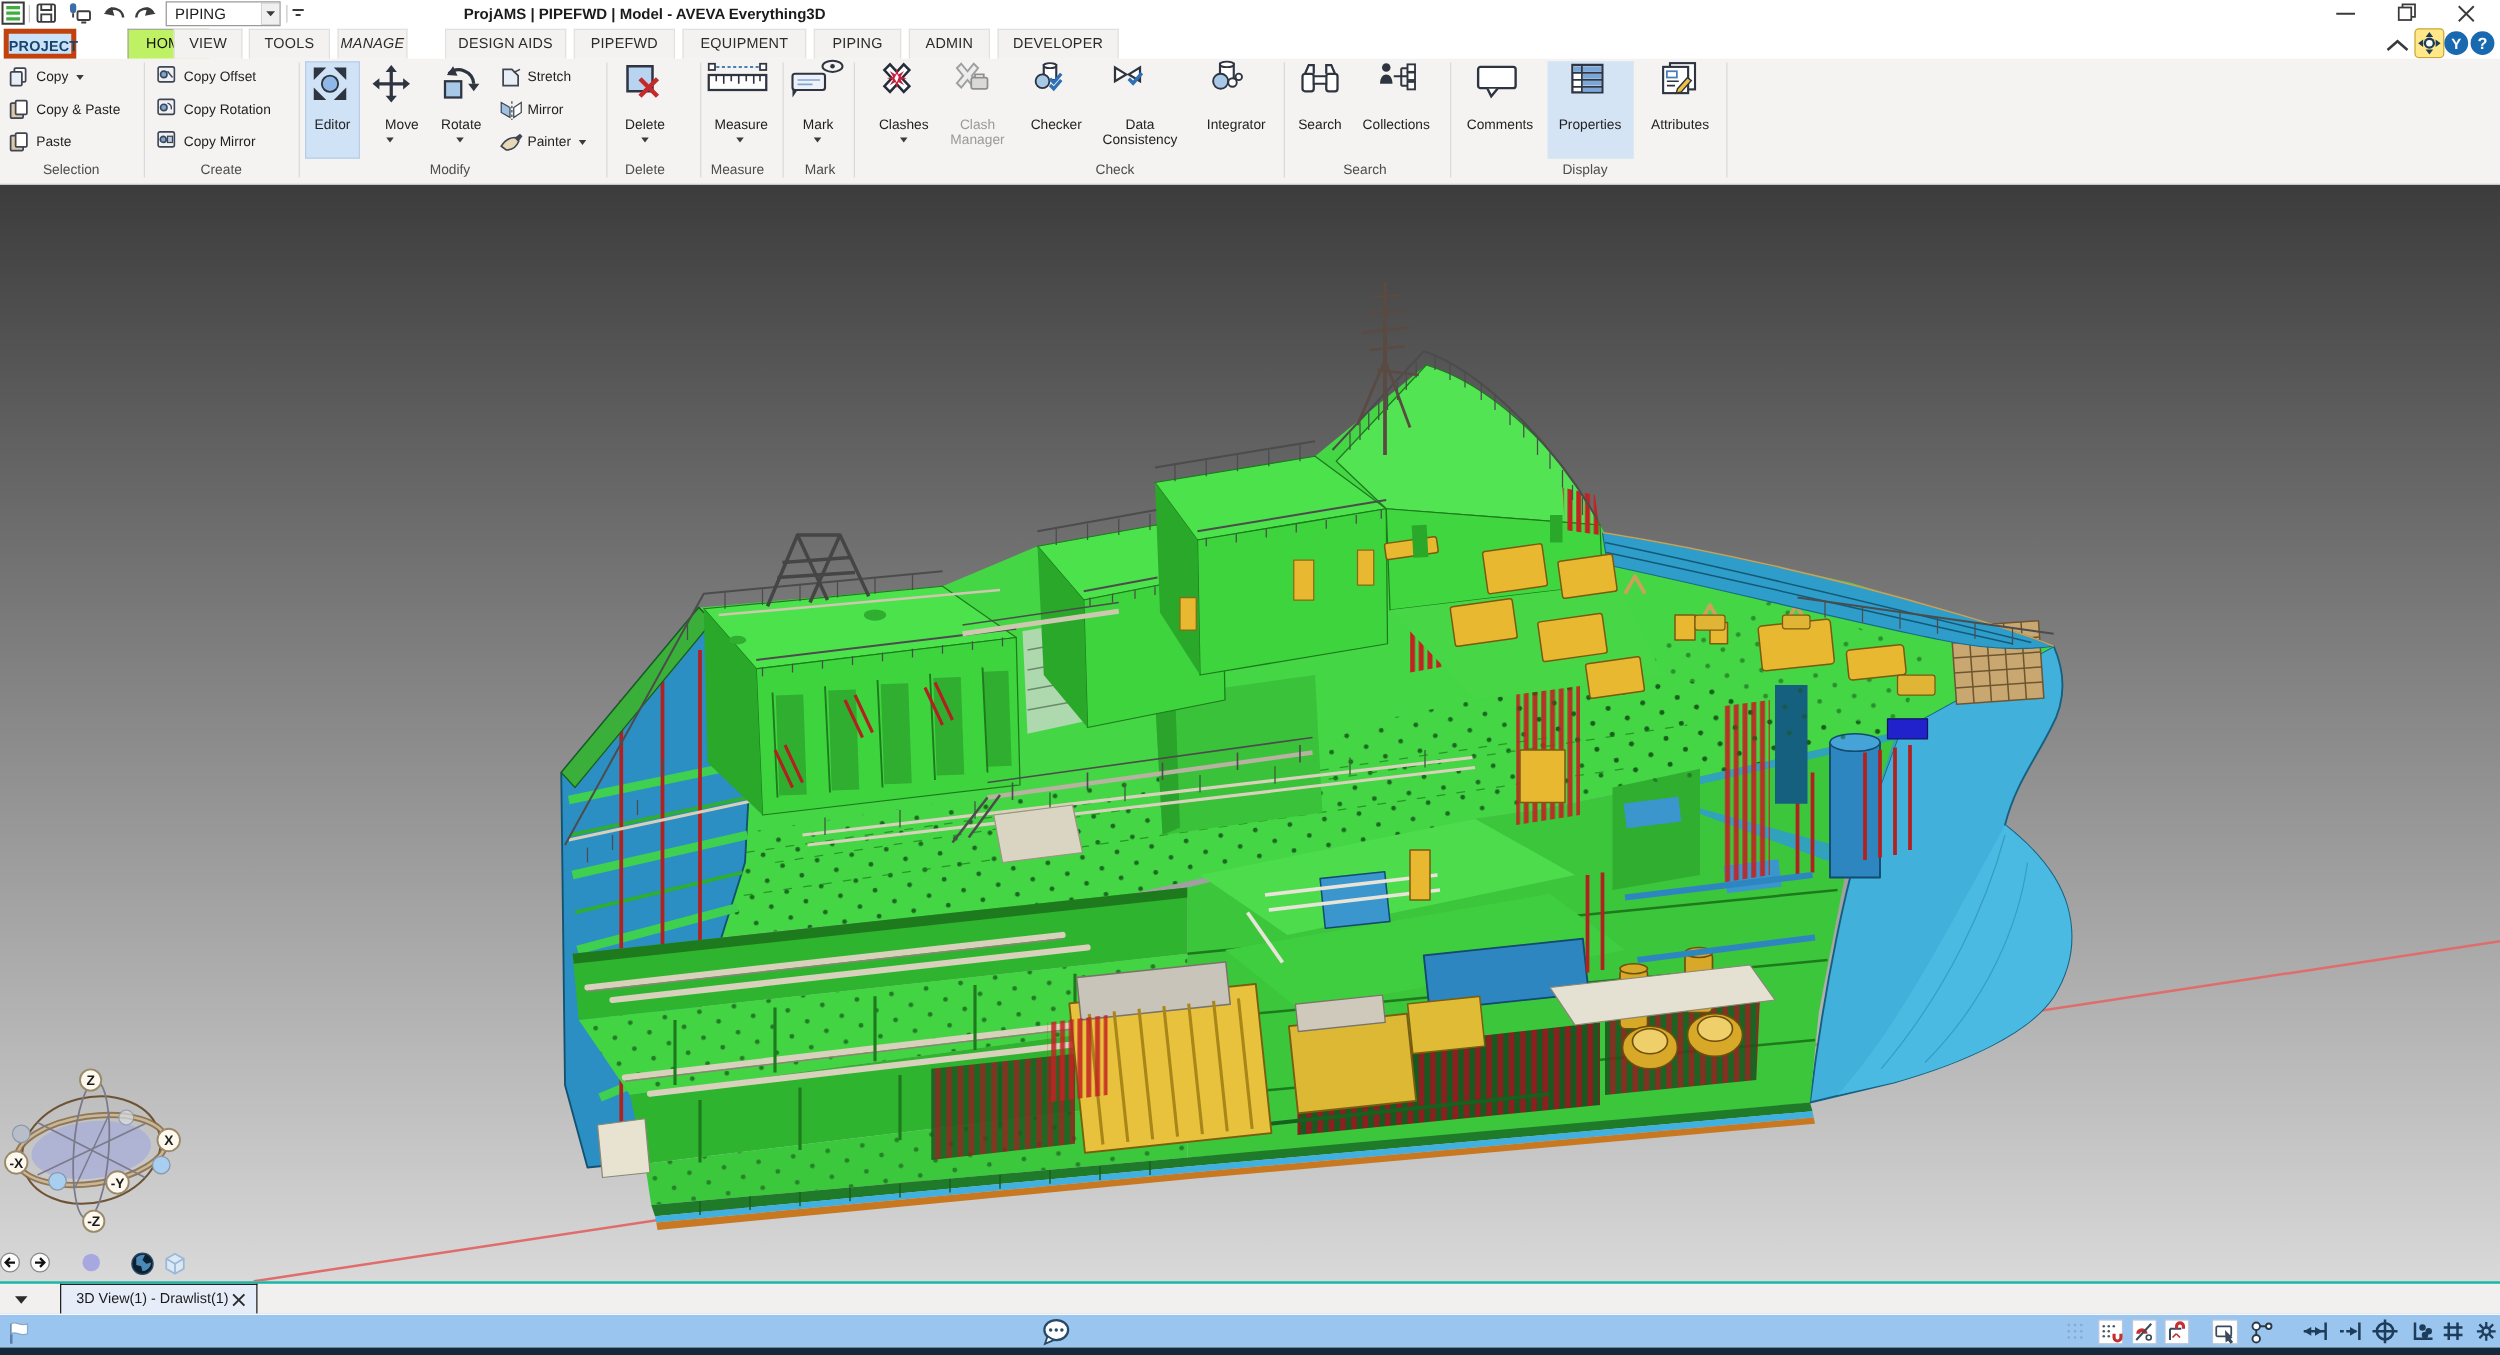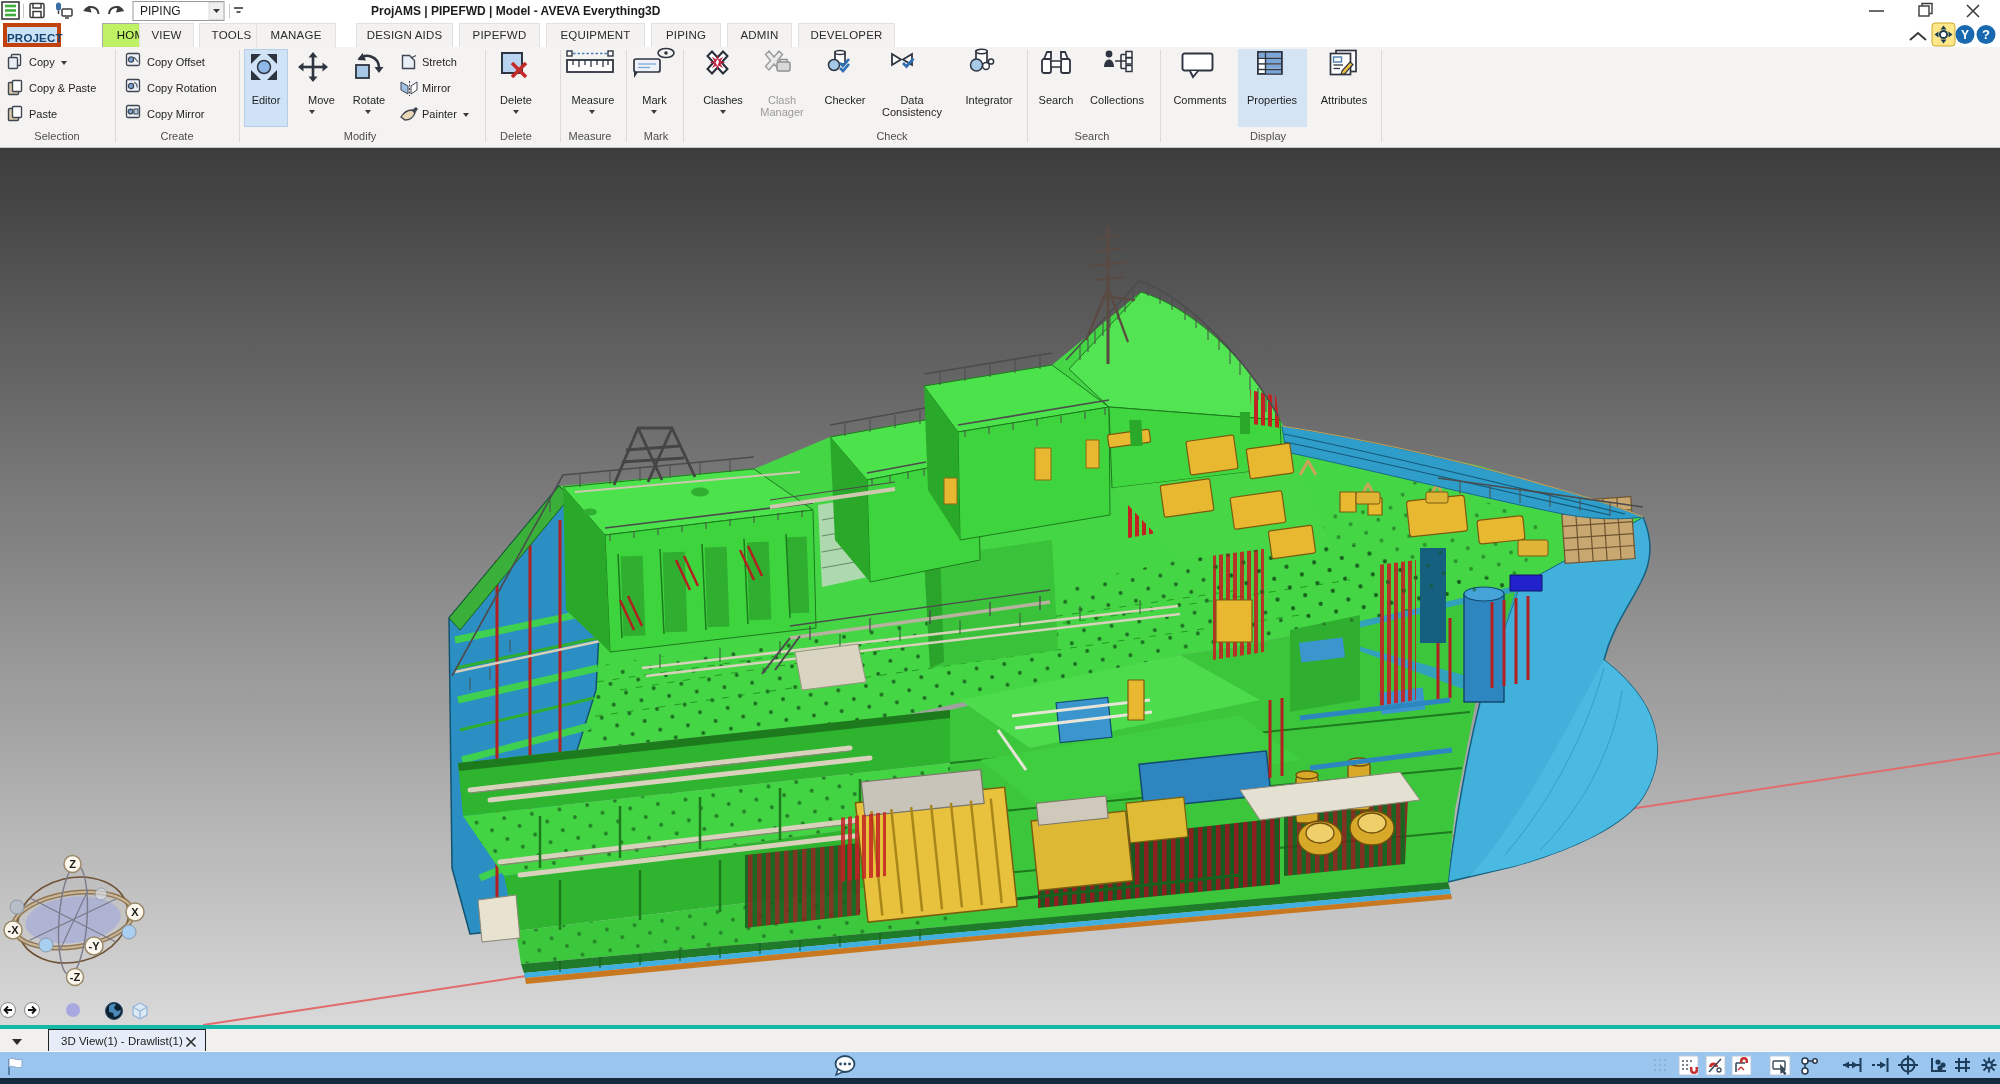--- a/index.html
+++ b/index.html
@@ -18,21 +18,21 @@
 .rsep{position:absolute;top:3px;width:1px;height:92px;background:#dcdad8;}
 .rlabel{position:absolute;top:83px;font-size:11px;color:#4d4d4d;text-align:center;}
 .rsmall{position:absolute;font-size:11px;color:#1e1e1e;white-space:nowrap;}
 .rbig-text{position:absolute;font-size:11px;color:#1e1e1e;text-align:center;white-space:nowrap;}
 .caret{display:inline-block;width:0;height:0;border-left:3.5px solid transparent;border-right:3.5px solid transparent;border-top:4px solid #3a3a3a;vertical-align:middle;}
 .gray{color:#9a9a98;}
 
 #viewport{position:absolute;left:0;top:148px;width:2000px;height:878px;background:linear-gradient(#3c3c3c,#d9d9d9);overflow:hidden;}
 #scene{position:absolute;left:0;top:-148px;width:2000px;height:1084px;}
 
-#viewtabbar{position:absolute;left:0;top:1025px;width:2000px;height:42px;background:#f1f0ee;border-top:4px solid #14b8a6;}
+#viewtabbar{position:absolute;left:0;top:1025px;width:2000px;height:42px;background:#f1f0ee;border-top:2px solid #14b8a6;}
 #vtab{position:absolute;left:48px;top:0px;width:158px;height:24px;background:#e7edf8;border:1.5px solid #222;border-bottom:none;font-size:11.5px;color:#1b1b1b;line-height:22px;}
 #statusbar{position:absolute;left:0;top:1051px;width:2000px;height:27px;background:#9ac5ef;border-top:1px solid #f8f8f8;}
 #bottomstrip{position:absolute;left:0;top:1078px;width:2000px;height:6px;background:#15293c;}
 </style>
 </head>
 <body>
 <div id="app">
 
 <div id="titlebar">
   <svg width="2000" height="22" style="position:absolute;left:0;top:0">
@@ -81,21 +81,21 @@
     <path d="M1967 5 l12 12 M1979 5 l-12 12" stroke="#3a3a3a" stroke-width="1.5"></path>
   </svg>
   <div id="title-text">ProjAMS | PIPEFWD | Model - AVEVA Everything3D</div>
 </div>
 
 <div id="tabrow">
   <div class="tab" id="tab-project" style="left:3px;width:58px;">PROJECT</div>
   <div class="tab" id="tab-home" style="left:68px;width:65px;">HOME</div>
   <div class="tab" style="left:139px;width:55px;">VIEW</div>
   <div class="tab" style="left:199px;width:65px;">TOOLS</div>
-  <div class="tab" style="left:256px;width:80px;">MANAGE</div>
+  <div class="tab" style="left:270px;width:56px;font-style:italic;">MANAGE</div>
   <div class="tab" style="left:356px;width:97px;">DESIGN AIDS</div>
   <div class="tab" style="left:459px;width:81px;">PIPEFWD</div>
   <div class="tab" style="left:546px;width:99px;">EQUIPMENT</div>
   <div class="tab" style="left:651px;width:70px;">PIPING</div>
   <div class="tab" style="left:727px;width:65px;">ADMIN</div>
   <div class="tab" style="left:798px;width:97px;">DEVELOPER</div>
 
   <svg width="120" height="25" style="position:absolute;left:1880px;top:0">
     <path d="M30 18 l8 -7 l8 7" fill="none" stroke="#3a3a3a" stroke-width="2"></path>
     <rect x="52" y="1" width="23" height="23" rx="3" fill="#ffe78a" stroke="#c8a931"></rect>

